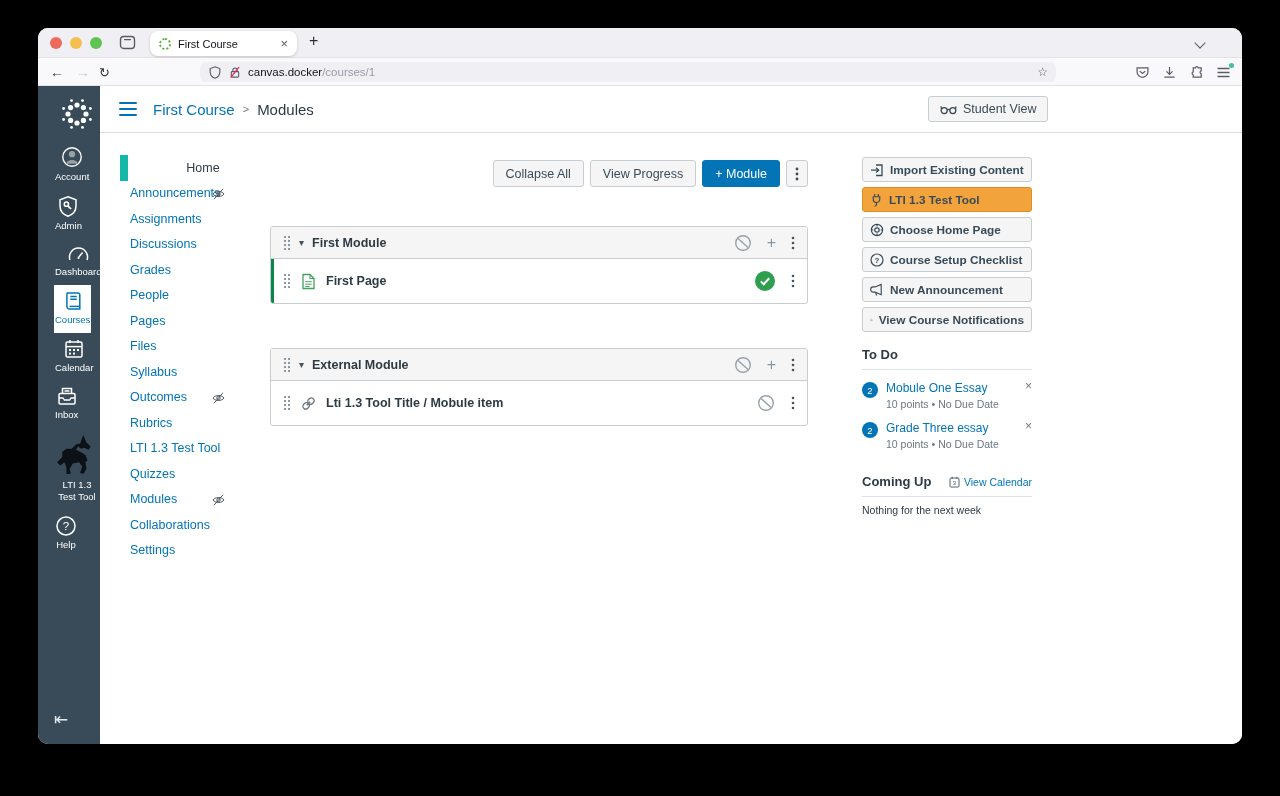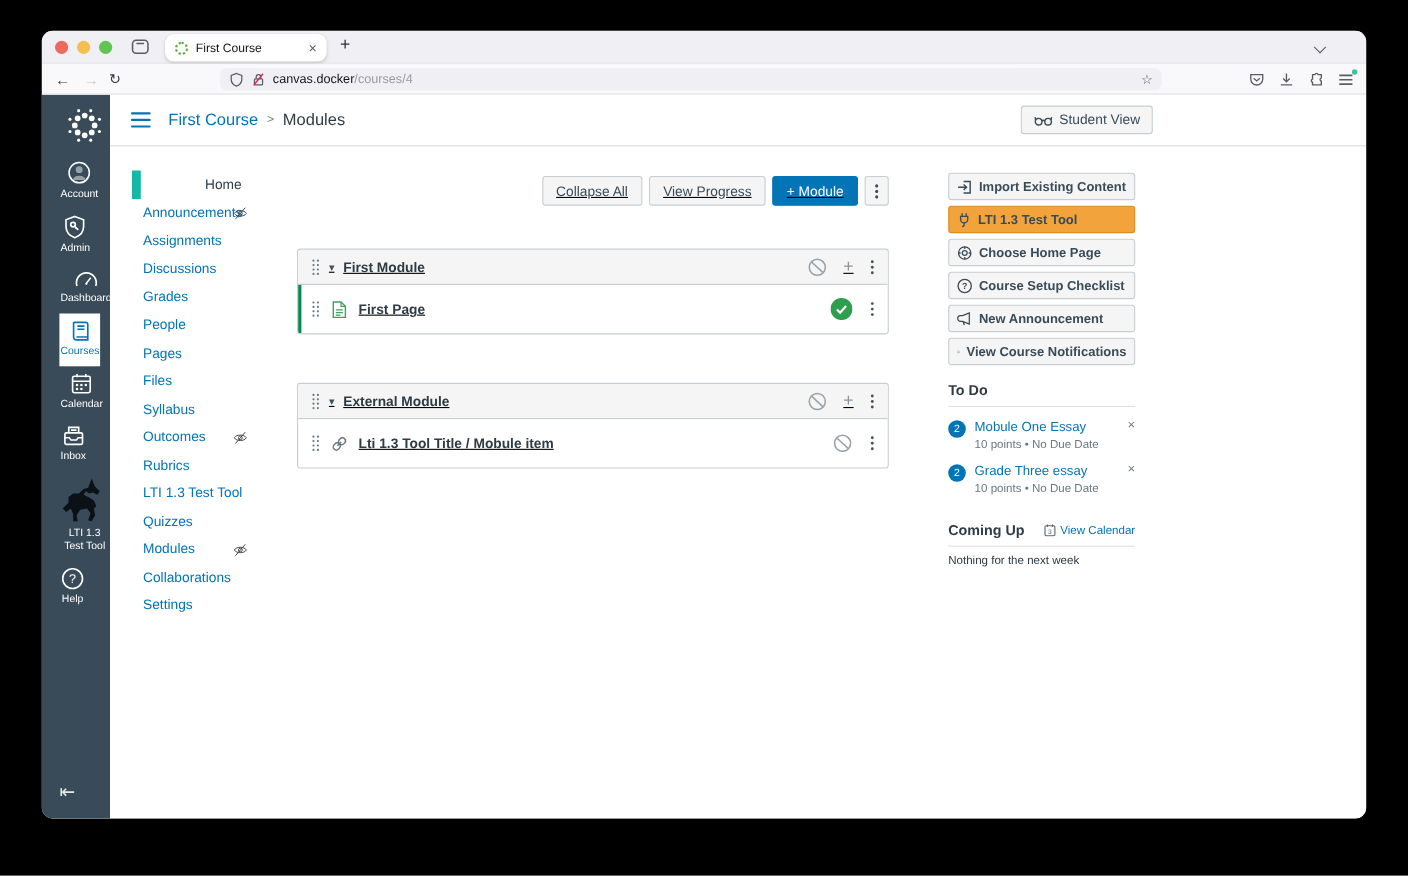--- a/index.html
+++ b/index.html
@@ -59,21 +59,21 @@
                  font-size:12.5px; color:#394b58; cursor:pointer; }
 
   .page-body { position:relative; flex:1; }
 
   .course-nav { position:absolute; left:20px; top:22px; width:150px; }
   .cnav-item { position:relative; height:25.5px; display:flex; align-items:center; padding-left:10px;
                font-size:12.5px; color:#0374b5; cursor:pointer; }
   .cnav-item.active { color:#2d3b45; border-left:8px solid #14b8a6; padding-left:8px;justify-content:center; }
   .cnav-eye { position:absolute; left:92px; top:7px; }
 
-  .center { position:absolute; left:170px; top:27px; width:538px;text-decoration:underline; }
+  .center { position:absolute; left:170px; top:27px; width:538px; }
   .action-row { display:flex; justify-content:flex-end; gap:6px; }
   .btn { height:27px; display:inline-flex; align-items:center; gap:5px; padding:0 12px;
          background:#f5f5f5; border:1px solid #c7cdd1; border-radius:3px;
          font-size:12.5px; color:#394b58; cursor:pointer; white-space:nowrap; }
   .btn-primary { background:#0374b5; border-color:#0374b5; color:#fff; }
   .btn-kebab { padding:0 8px; }
 
   .module { border:1px solid #c7cdd1; border-radius:3px; overflow:hidden; background:#fff; }
   .module-1 { margin-top:39px; } .module-2 { margin-top:44px; }
   .mod-head { height:32px; background:#f5f5f5; border-bottom:1px solid #c7cdd1;
@@ -143,21 +143,21 @@
       <svg width="14" height="15" viewBox="0 0 16 16" fill="none" stroke="#5b5b66" stroke-width="1.3">
         <path d="M8 1.5 L13.5 3.5 V7.5 C13.5 11 11 13.6 8 14.6 C5 13.6 2.5 11 2.5 7.5 V3.5 Z"></path>
       </svg>
       <svg width="14" height="15" viewBox="0 0 16 16" fill="none">
         <g stroke="#5b5b66" stroke-width="1.3">
           <rect x="3.8" y="7" width="8.4" height="6.3" rx="1"></rect>
           <path d="M5.6 7 V5.2 a2.4 2.4 0 0 1 4.8 0 V7"></path>
         </g>
         <line x1="12.6" y1="1.8" x2="3" y2="13.8" stroke="#e22850" stroke-width="1.5"></line>
       </svg>
-      <span class="url-text"><span class="url-host">canvas.docker</span><span class="url-path">/courses/4</span></span>
+      <span class="url-text"><span class="url-host">canvas.docker</span><span class="url-path">/courses/1</span></span>
       <span class="star">☆</span>
     </div>
     <div class="tb-right">
       <svg width="15" height="15" viewBox="0 0 16 16" fill="none" stroke="#5b5b66" stroke-width="1.3">
         <path d="M2.2 3 h11.6 v4.3 a5.8 5.8 0 0 1 -11.6 0 z"></path>
           <path d="M5 6.5 l3 2.6 3 -2.6"></path>
       </svg>
       <svg width="15" height="15" viewBox="0 0 16 16" fill="none" stroke="#5b5b66" stroke-width="1.3">
         <line x1="8" y1="2" x2="8" y2="9.5"></line>
           <path d="M4.8 6.8 L8 10 L11.2 6.8"></path>

